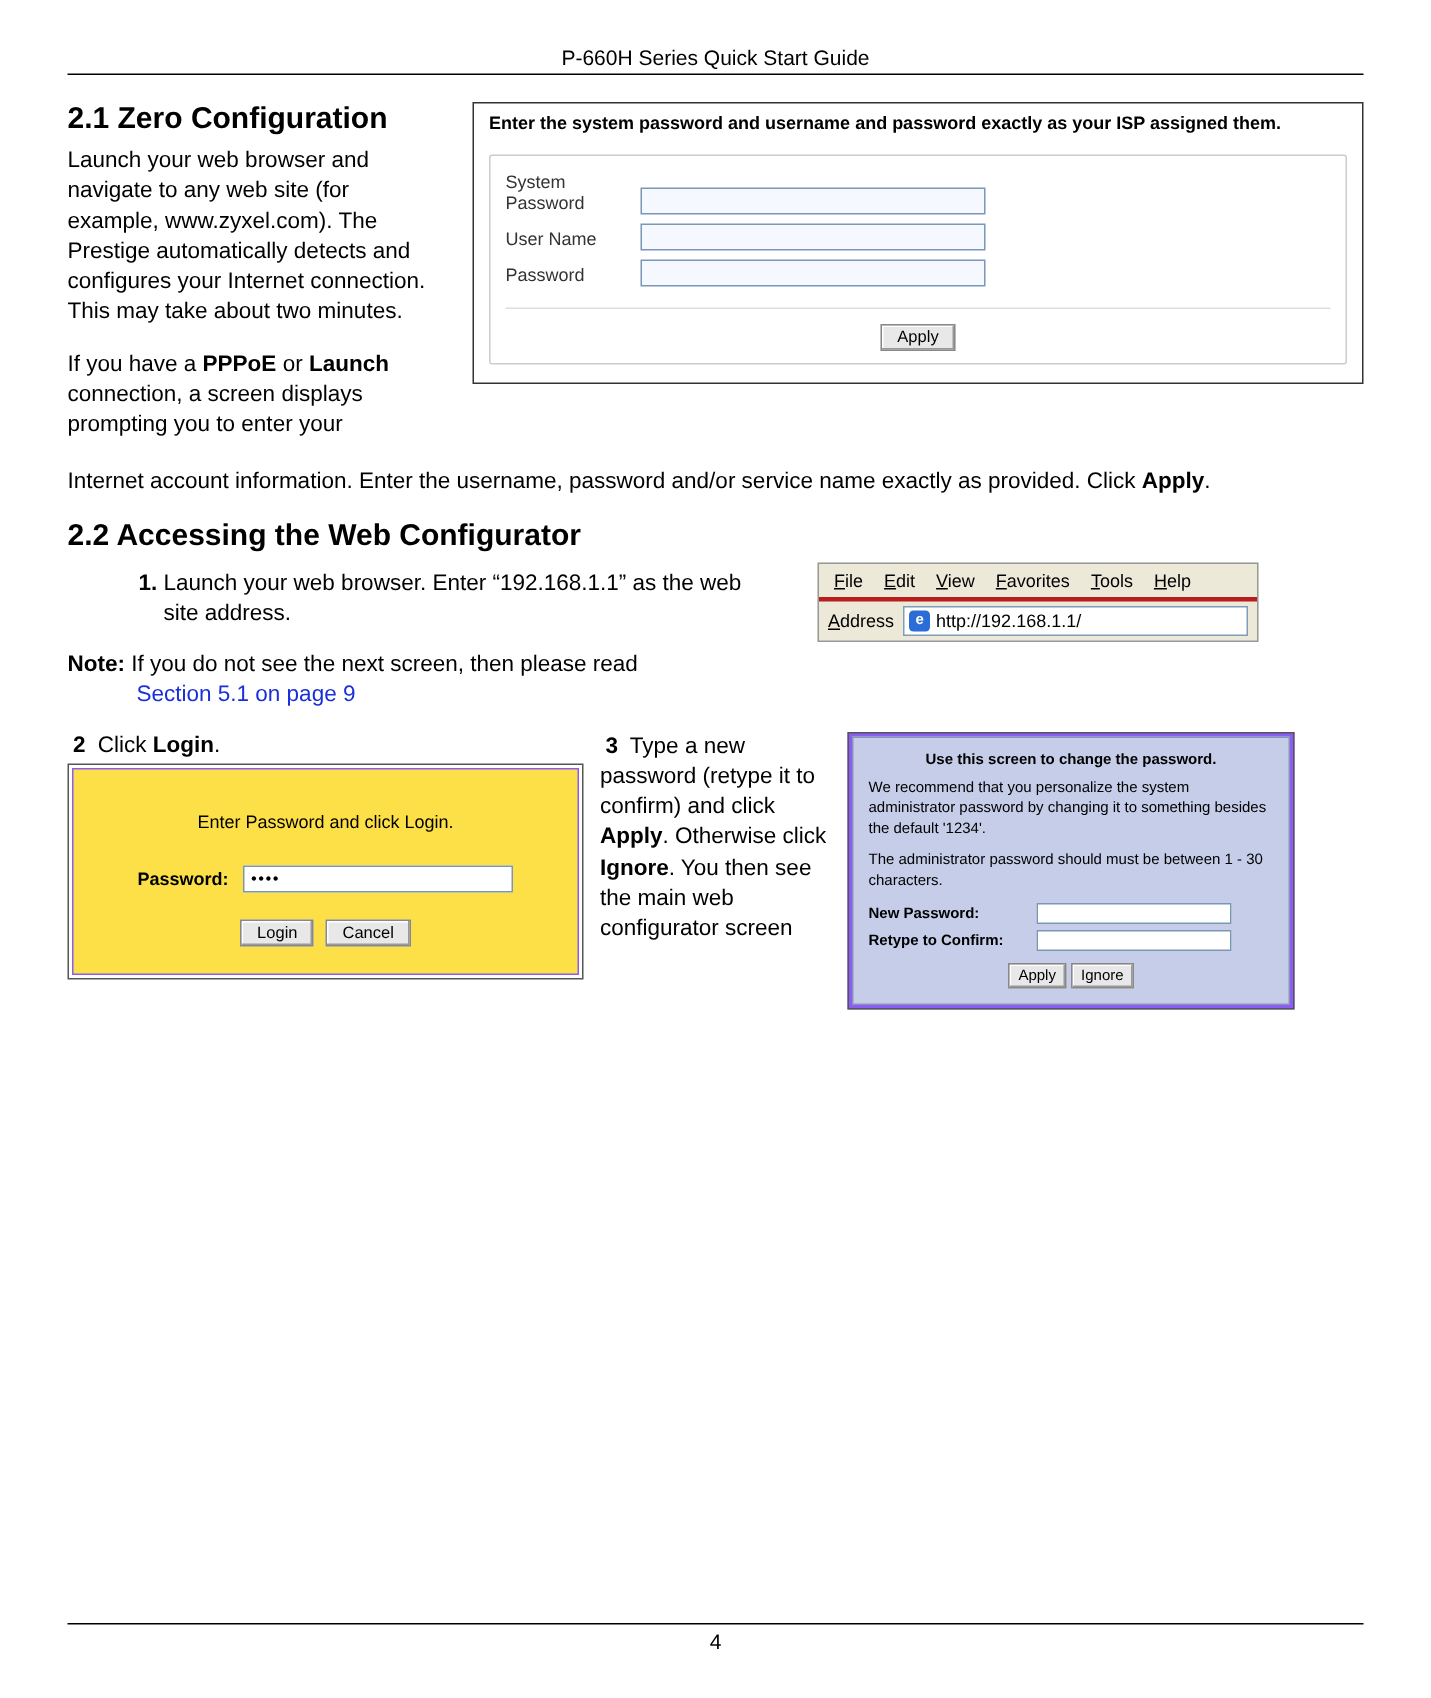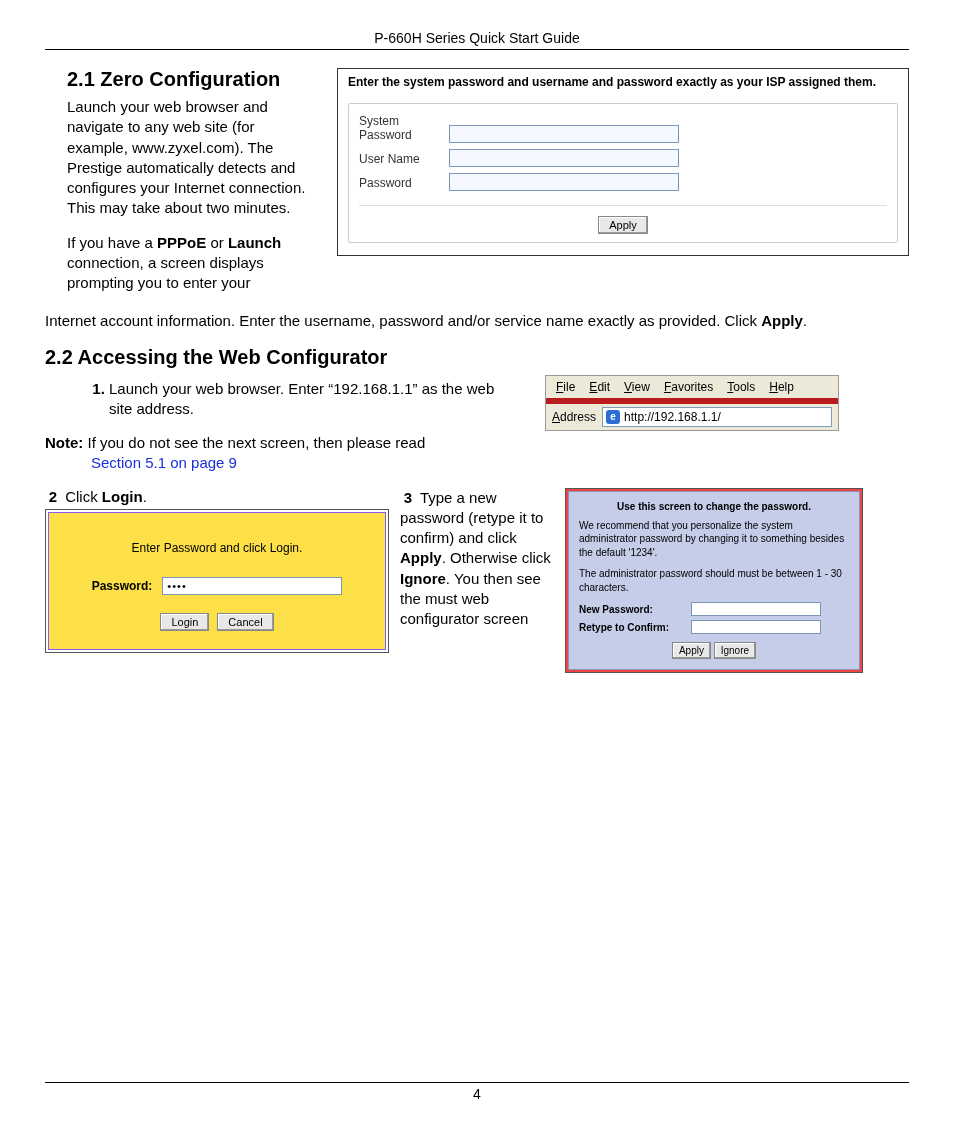--- a/index.html
+++ b/index.html
@@ -22,21 +22,21 @@
     font-size: 14px;
     border-bottom: 1px solid #000;
     padding-bottom: 3px;
     margin-bottom: 18px;
   }
   .section-row {
     display: flex;
     gap: 20px;
     align-items: flex-start;
   }
-  .section-left { flex: 0 0 250px; margin-left: 22px; }
+  .section-left { flex: 0 0 250px; }
   h2 {
     font-size: 20px;
     margin: 0 0 6px 0;
     font-weight: bold;
   }
   p { margin: 0 0 14px 0; line-height: 1.35; }
   .bold { font-weight: bold; }
   .link { color: #1a2fd8; }
 
   
@@ -116,21 +116,21 @@
   .browser-box {
     border: 1px solid #999;
     width: 292px;
     font-size: 12px;
     background: #ece9d8;
   }
   .menu-bar {
     display: flex;
     gap: 14px;
     padding: 4px 10px;
-    border-bottom: 6px solid #b91c1c;
+    border-bottom: 3px solid #b91c1c;
   }
   .menu-bar span { text-decoration: underline; text-decoration-color: transparent; }
   .addr-bar {
     display: flex;
     align-items: center;
     gap: 6px;
     padding: 3px 6px;
   }
   .addr-label { font-size: 12px; }
   .addr-label .ul { text-decoration: underline; }
@@ -202,21 +202,21 @@
     font-size: 11px;
     padding: 0 4px;
     letter-spacing: 1px;
   }
   .login-btns { display: flex; gap: 8px; justify-content: center; }
 
   
   .chpw-outer {
     border: 1px solid #555;
     padding: 2px;
-    background: #ef4444;
+    background: #8b5cf6;
     width: 292px;
   }
   .chpw-panel {
     background: #c5cde8;
     border: 1px solid #8a94b8;
     padding: 8px 10px 10px 10px;
     font-size: 10px;
     line-height: 1.3;
   }
   .chpw-panel .chpw-title {
@@ -333,21 +333,21 @@
           </div>
           <div class="login-btns">
             <span class="win-btn">Login</span>
             <span class="win-btn">Cancel</span>
           </div>
         </div>
       </div>
     </div>
 
     <div class="col3">
-      <span class="step-num">3</span><span> Type a new password (retype it to confirm) and click </span><span class="bold">Apply</span><span>. Otherwise click </span><span class="bold">Ignore</span><span>. You then see the must web configurator screen</span>
+      <span class="step-num">3</span><span> Type a new password (retype it to confirm) and click </span><span class="bold">Apply</span><span>. Otherwise click </span><span class="bold">Ignore</span><span>. You then see the main web configurator screen</span>
     </div>
 
     <div class="col4">
       <div class="chpw-outer">
         <div class="chpw-panel">
           <div class="chpw-title">Use this screen to change the password.</div>
           <p>We recommend that you personalize the system administrator password by changing it to something besides the default '1234'.</p>
           <p>The administrator password should must be between 1 - 30 characters.</p>
           <div class="chpw-row">
             <label>New Password:</label>

